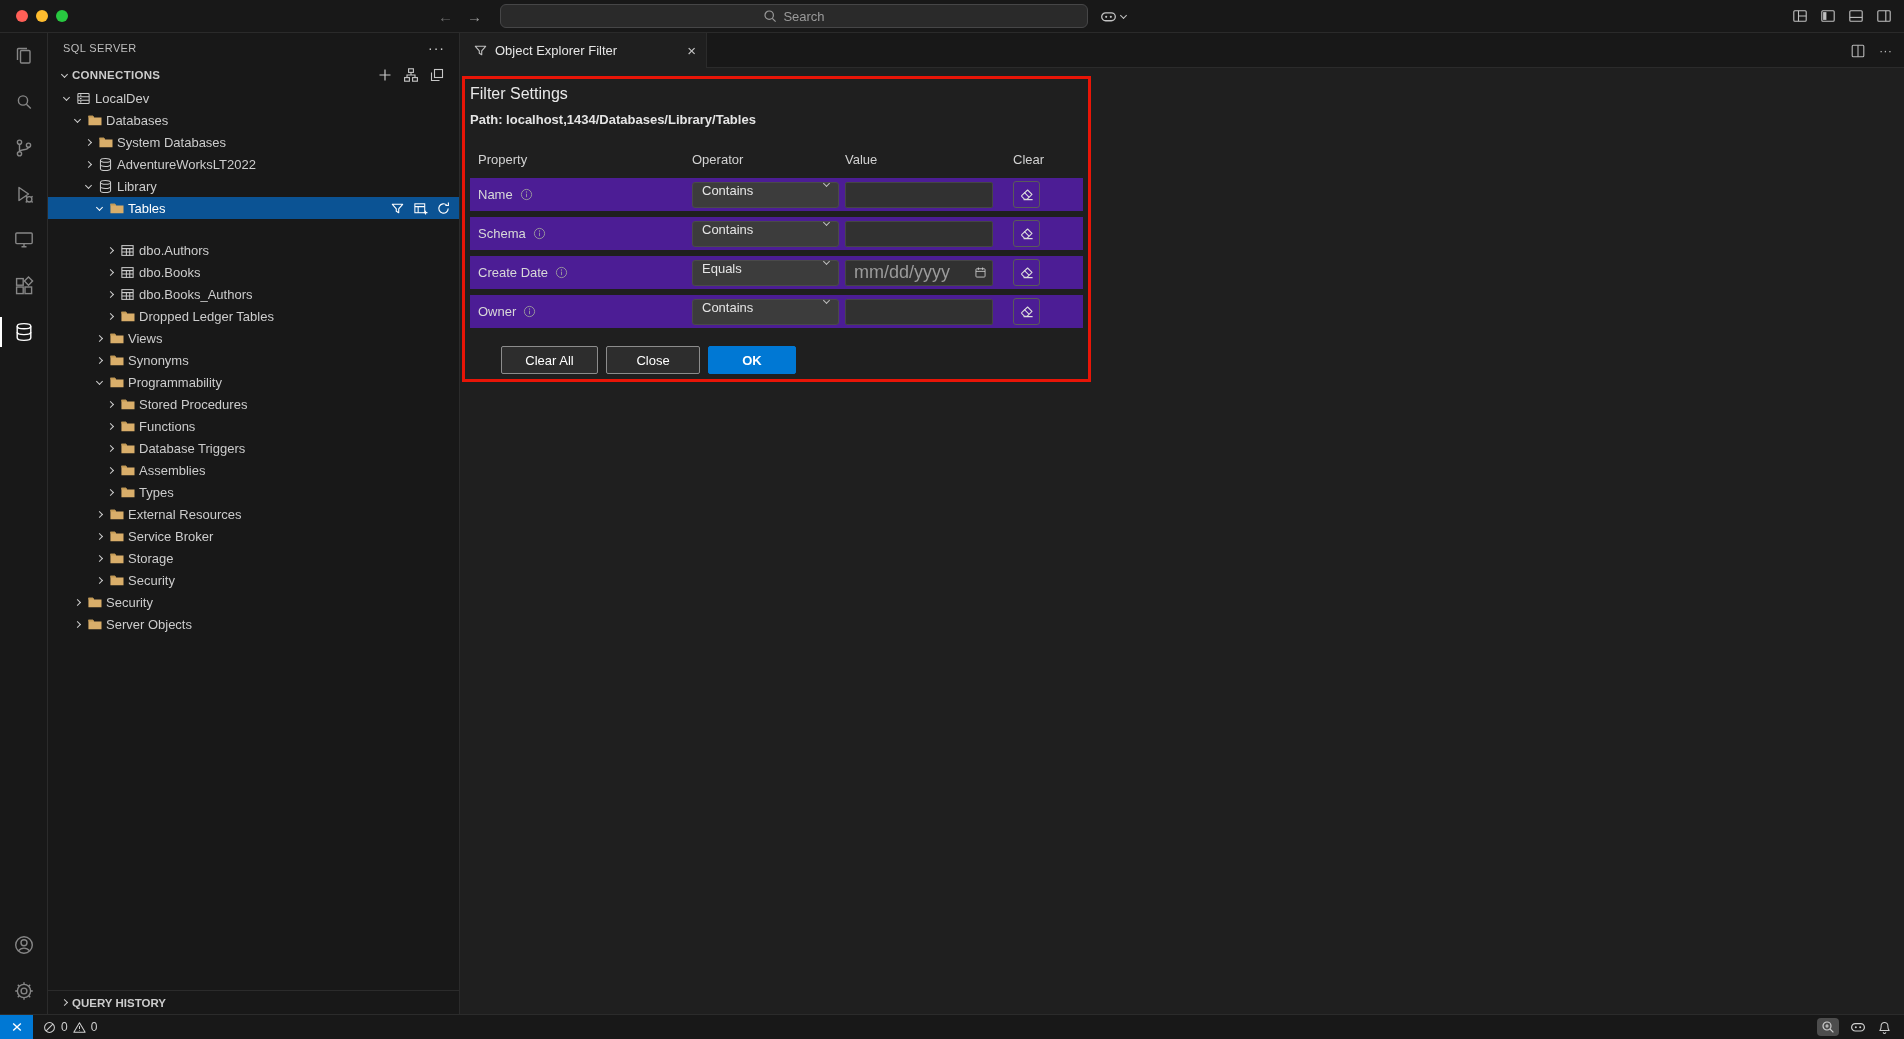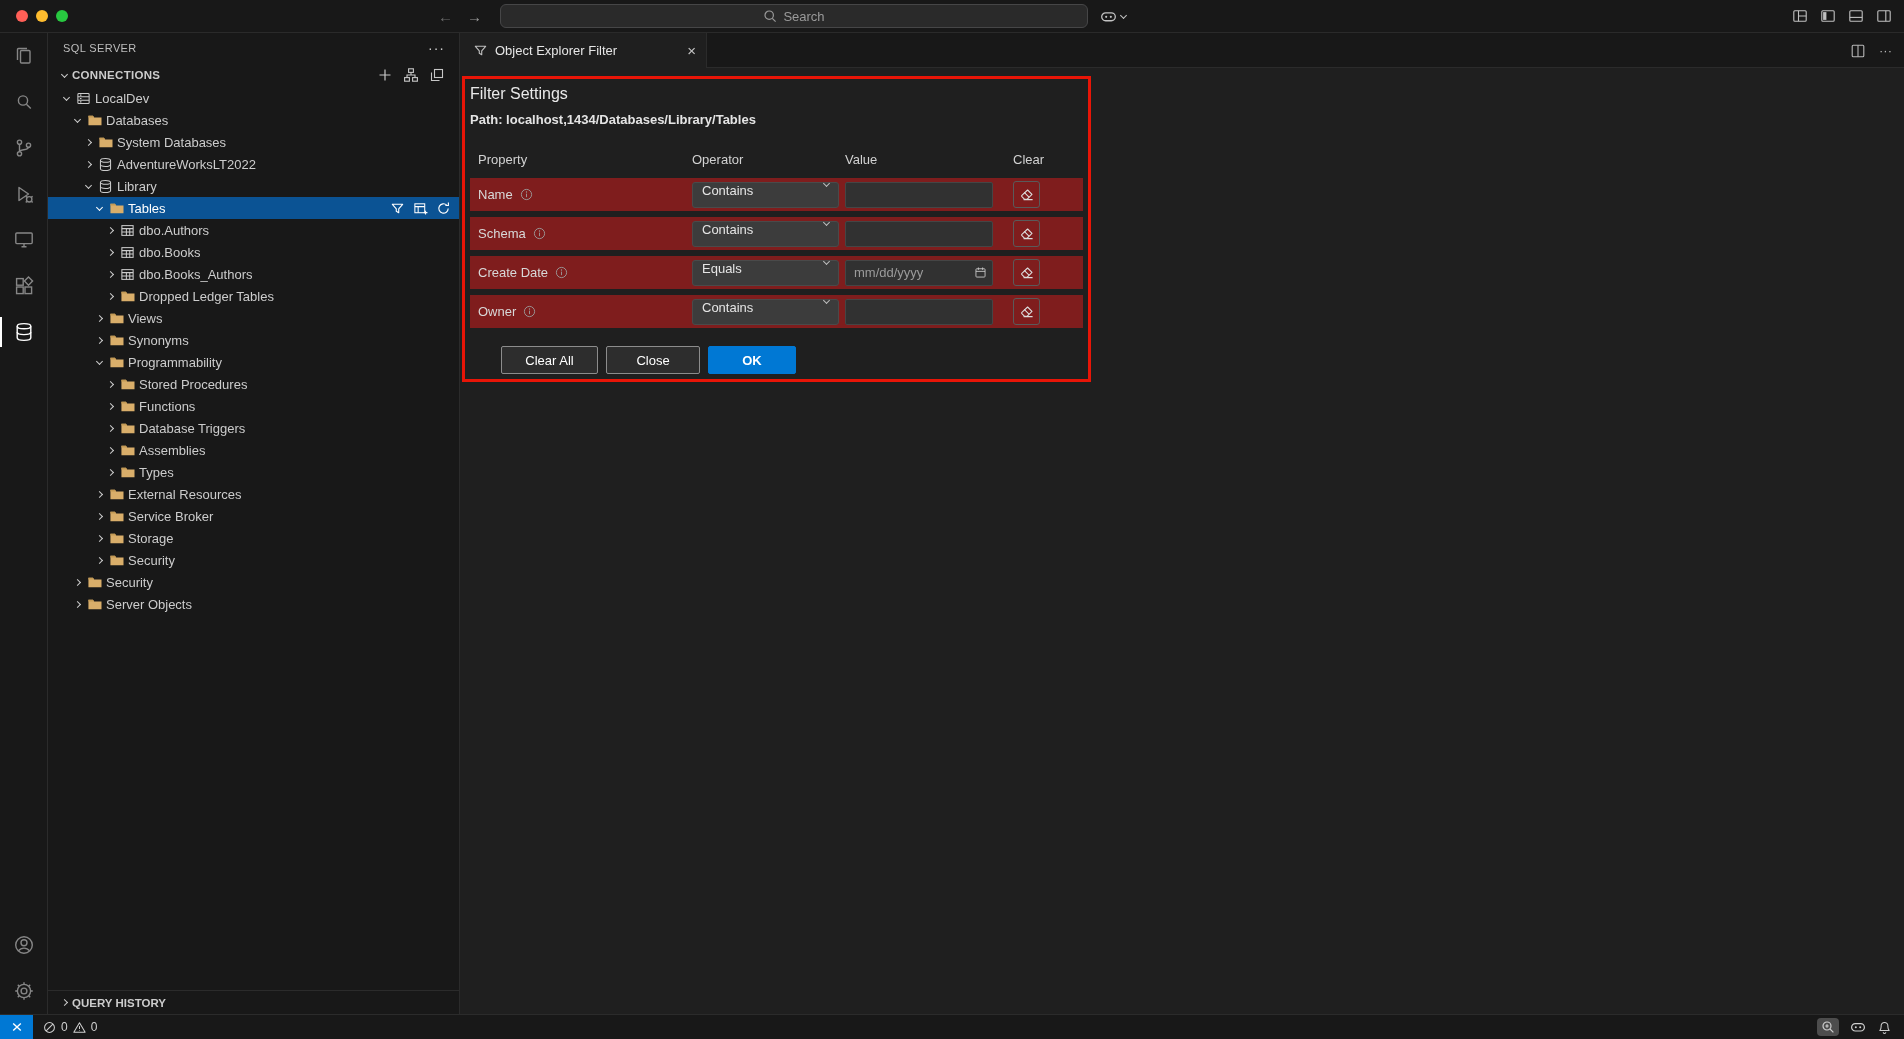--- a/index.html
+++ b/index.html
@@ -60,28 +60,28 @@
   .editor { position:relative; height:calc(100% - 35px); }
 
   .annotation { position:absolute; left:2px; top:8px; width:629px; height:306px; border:3px solid #e81507; z-index:10; pointer-events:none; }
 
   .filter-panel { position:absolute; left:10px; top:16px; width:613px; }
   .fp-title { font-size:16px; line-height:20px; color:#e9e9e9; font-weight:400; }
   .fp-path { margin-top:8px; font-size:13px; font-weight:bold; color:#e4e4e4; line-height:16px; }
   .ghead { margin-top:24px; display:grid; grid-template-columns:222px 153px 168px 70px; color:#d2d2d2; font-size:13px; line-height:16px; }
   .ghead .c1 { padding-left:8px; }
   .frows { margin-top:10px; }
-  .frow { display:grid; grid-template-columns:222px 153px 168px 70px; align-items:center; height:33px; background:#7f1d1d; margin-bottom:6px; }
+  .frow { display:grid; grid-template-columns:222px 153px 168px 70px; align-items:center; height:33px; background:#4c1d95; margin-bottom:6px; }
   .fprop { padding-left:8px; display:flex; align-items:center; gap:7px; color:#d8d8d8; }
   .select { width:147px; height:26px; background:#3c3c3c; border:1px solid #4a4a4a; border-radius:3px; display:flex; align-items:flex-start;
             padding:0 9px; color:#e5e5e5; }
   .select .cv { margin-left:auto; color:#bdbdbd; }
   .vwrap { position:relative; width:148px; }
   .vinput { width:148px; height:26px; background:#313131; border:1px solid #454545; border-radius:2px; color:#dddddd;
-            font-family:"Liberation Sans", sans-serif; font-size:13px; padding:0 8px; outline:none; }
+            font-family:"Liberation Sans", sans-serif; font-size:18px; padding:0 8px; outline:none; }
   .vinput::placeholder { color:#9b9b9b; }
   .vinput.date { padding-right:26px; }
   .cal { position:absolute; right:6px; top:6px; }
   .erase { width:27px; height:27px; background:transparent; border:1px solid #5a5a5a; border-radius:3px; color:#dcdcdc;
            display:flex; align-items:center; justify-content:center; }
   .fbuttons { margin-top:18px; display:flex; gap:8px;padding-left:31px; }
   .btn { height:28px; border-radius:2px; font-family:"Liberation Sans", sans-serif; font-size:13px; display:flex; align-items:center; justify-content:center; }
   .btn.secondary { width:97px; background:#2d2d2d; border:1px solid #8c8c8c; color:#ffffff; }
   .btn.secondary.close { width:94px; }
   .btn.primary { width:88px; background:#0078d4; border:1px solid #0078d4; color:#ffffff; font-weight:bold; }
@@ -344,21 +344,21 @@
             </svg>
           </span>
           <span>
             <svg width="15" height="15" viewBox="0 0 16 16" fill="none" stroke="currentColor" stroke-width="1.2">
               <path d="M13 8a5 5 0 1 1-1.5-3.6"></path>
               <path d="M13.2 1.6v3.2H10"></path>
             </svg>
           </span>
         </span>
       </div>
-      <div class="tree-row" style="padding-left: 54px;">
+      <div class="tree-row" style="padding-left: 54px; margin-top: 20px;">
         <span class="tw">
           <span class="cv right"></span>
         </span>
         <span class="ti">
           <svg width="15" height="15" viewBox="0 0 16 16" fill="none" stroke="currentColor" stroke-width="1.1">
             <rect x="2" y="2.8" width="12" height="10.4"></rect>
             <path d="M2 6h12M2 9.6h12M6.8 6v7.2M10.4 6v7.2"></path>
           </svg>
         </span>
         <span class="tl">dbo.Authors</span>

